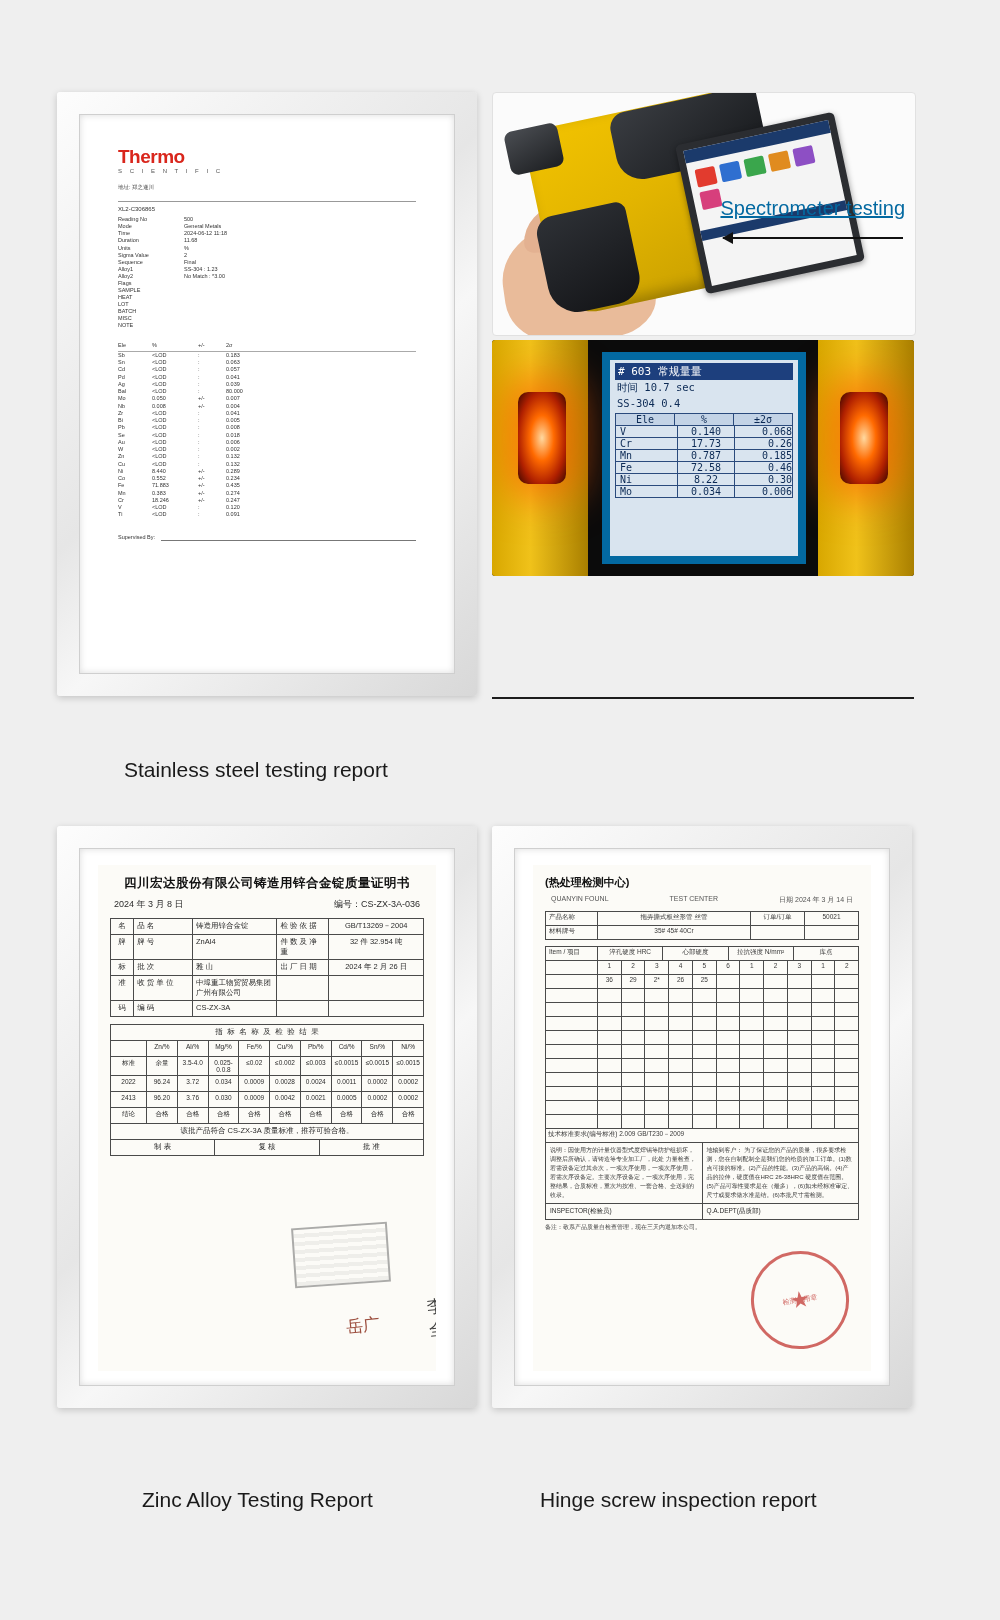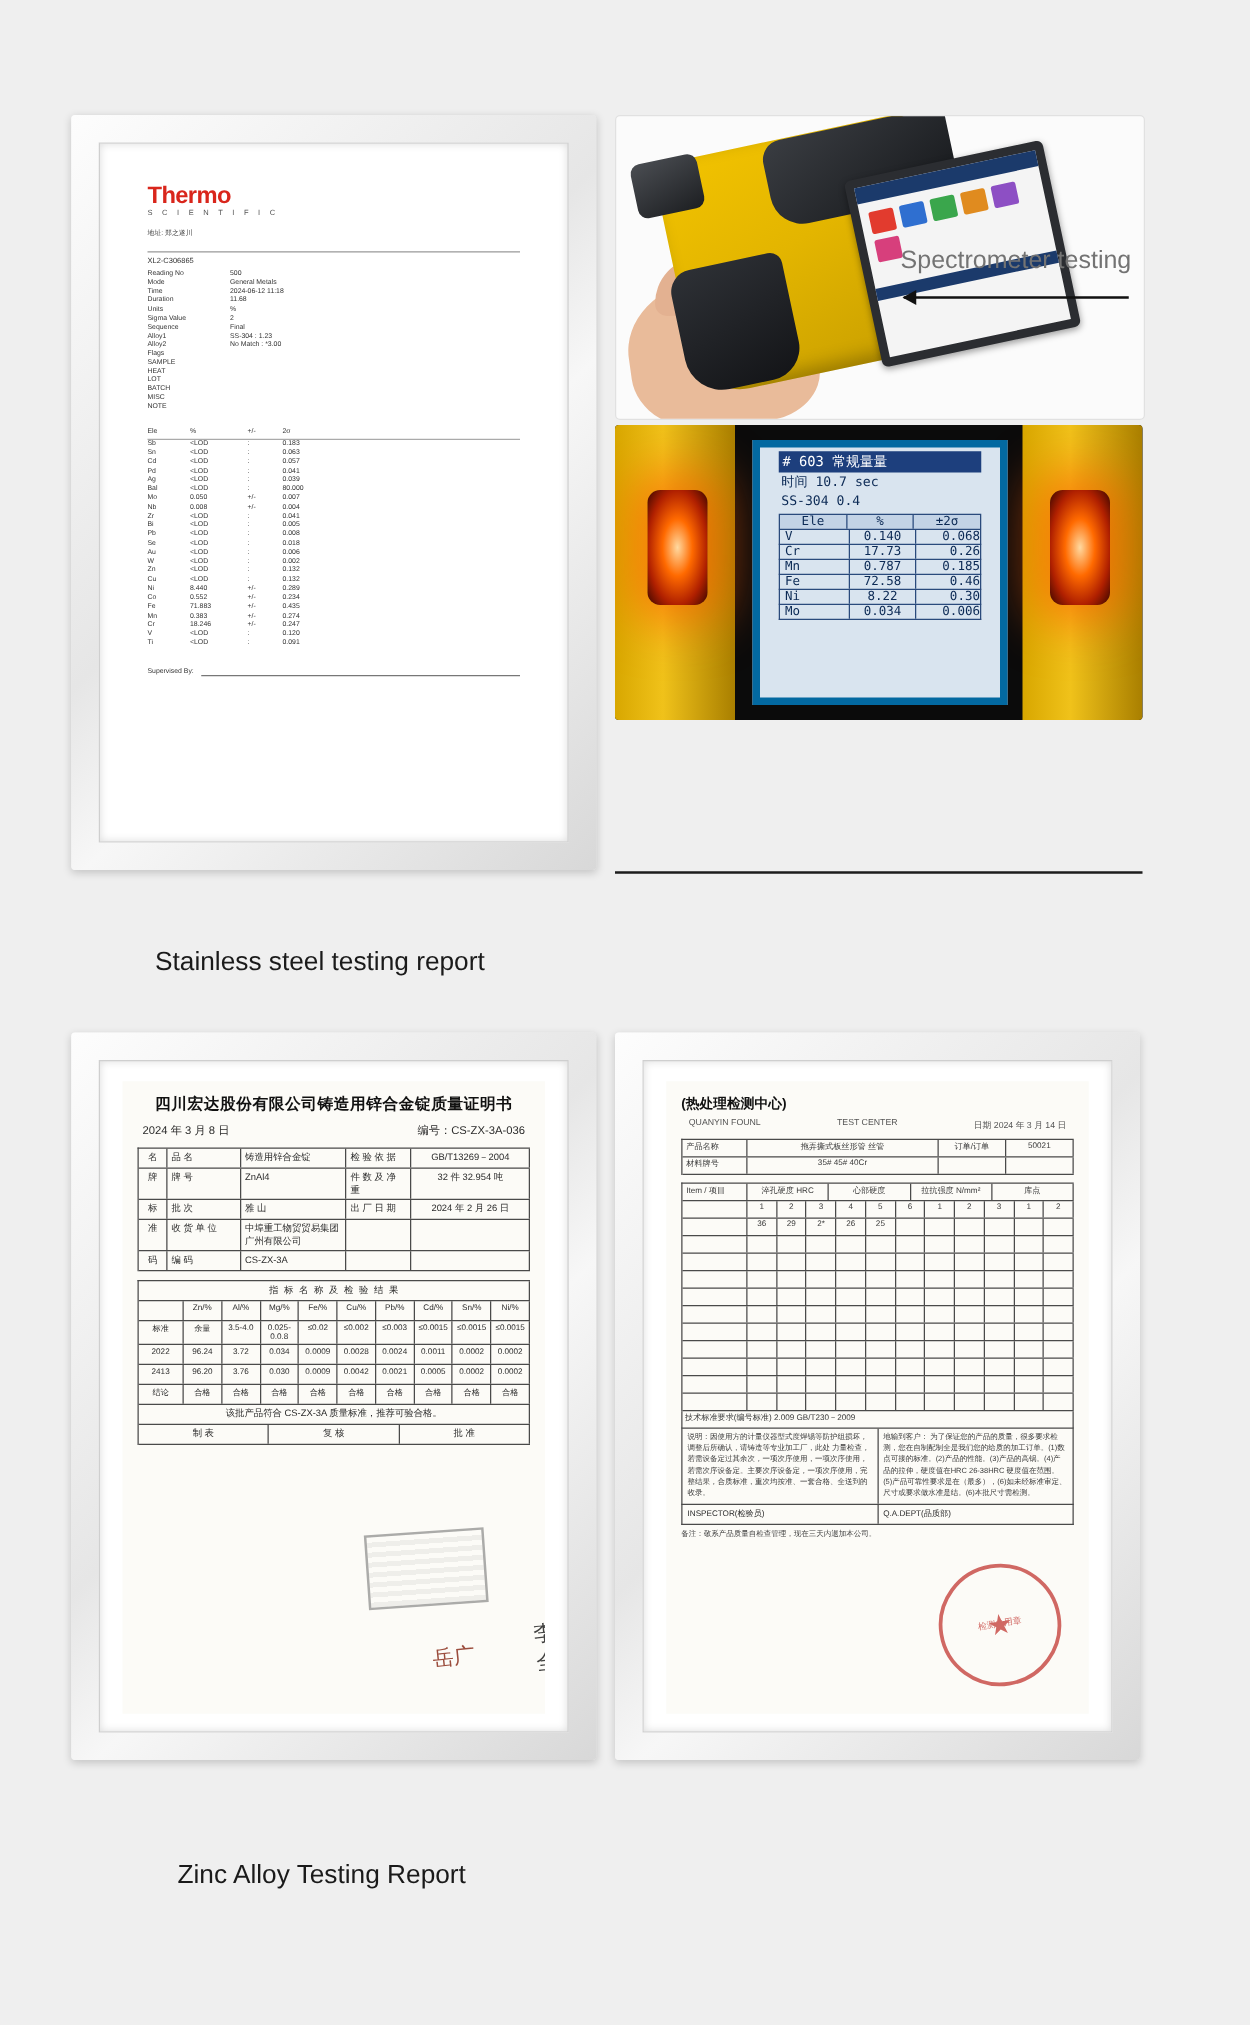--- a/index.html
+++ b/index.html
@@ -108,21 +108,21 @@
   .ic1{background:#e23b2e;} .ic2{background:#2f6fd0;} .ic3{background:#3aa64c;}
   .ic4{background:#e08b1f;} .ic5{background:#8d4fc4;} .ic6{background:#d73f7c;}
   .screen-bar{height:10px;background:#1b3a6b;margin-top:12px;}
   .muzzle{
     position:absolute;left:14px;top:34px;width:54px;height:44px;
     background:linear-gradient(160deg,#4a4d52,#1d1f22);
     border-radius:8px;transform:rotate(-12deg);
   }
   .spectro-label{
     position:absolute;right:10px;top:104px;
-    font-size:20px;color:#737373;
+    font-size:20px;color:#0369a1;text-decoration:underline;
   }
   .arrow-line{
     position:absolute;right:12px;top:144px;width:180px;height:2px;background:#111;
   }
   .arrow-line:before{
     content:"";position:absolute;left:-1px;top:-5px;
     border-right:11px solid #111;border-top:6px solid transparent;border-bottom:6px solid transparent;
   }
 
   
@@ -137,24 +137,24 @@
   .dev-side.left{left:0;} .dev-side.right{right:0;}
   .glow{
     position:absolute;width:48px;height:92px;border-radius:10px;
     background:radial-gradient(ellipse at center,#ffd9a0 0%,#ff6a00 35%,#b02000 70%,#3a0600 100%);
     box-shadow:0 0 40px 14px rgba(255,90,0,.65);
     top:52px;
   }
   .glow.l{left:26px;} .glow.r{right:26px;}
   .dev-screen{
     position:absolute;left:110px;top:12px;width:204px;bottom:12px;
-    background:#d9e4ef;border:6px solid #0369a1;
+    background:#d9e4ef;border:8px solid #0369a1;
     font-family:"DejaVu Sans Mono", monospace;
     font-size:11px;color:#0c2a55;
-    padding:3px 15px;box-sizing:border-box;
+    padding:3px 5px;box-sizing:border-box;
   }
   .dev-title{background:#1d3f7d;color:#fff;font-size:11px;padding:1px 3px;}
   .dev-line{padding:1px 2px;font-size:10.5px;}
   .dev-tablehead{display:flex;border:1px solid #2a4a7c;margin-top:3px;background:#c3d3e6;}
   .dev-tablehead span{flex:1;text-align:center;font-size:10px;border-right:1px solid #2a4a7c;}
   .dev-tablehead span:last-child{border-right:none;}
   .dev-row{display:flex;border:1px solid #2a4a7c;border-top:none;}
   .dev-row span{flex:1;text-align:center;font-size:10px;border-right:1px solid #2a4a7c;}
   .dev-row span:last-child{border-right:none;text-align:right;}
   .dev-row span:first-child{text-align:left;padding-left:4px;}
@@ -892,14 +892,15 @@
         </div>
         <div style="font-size:6px;margin-top:3px;color:#444;">备注：敬系产品质量自检查管理，现在三天内退加本公司。</div>
         <div class="red-stamp">
           <span>检测专用章</span>
         </div>
       </div>
     </div>
   </div>
 
   <div class="caption" id="caption-2">Zinc Alloy Testing Report</div>
+  <div class="caption" id="caption-3">Hinge screw inspection report</div>
 
 </div>
 
 </body></html>

